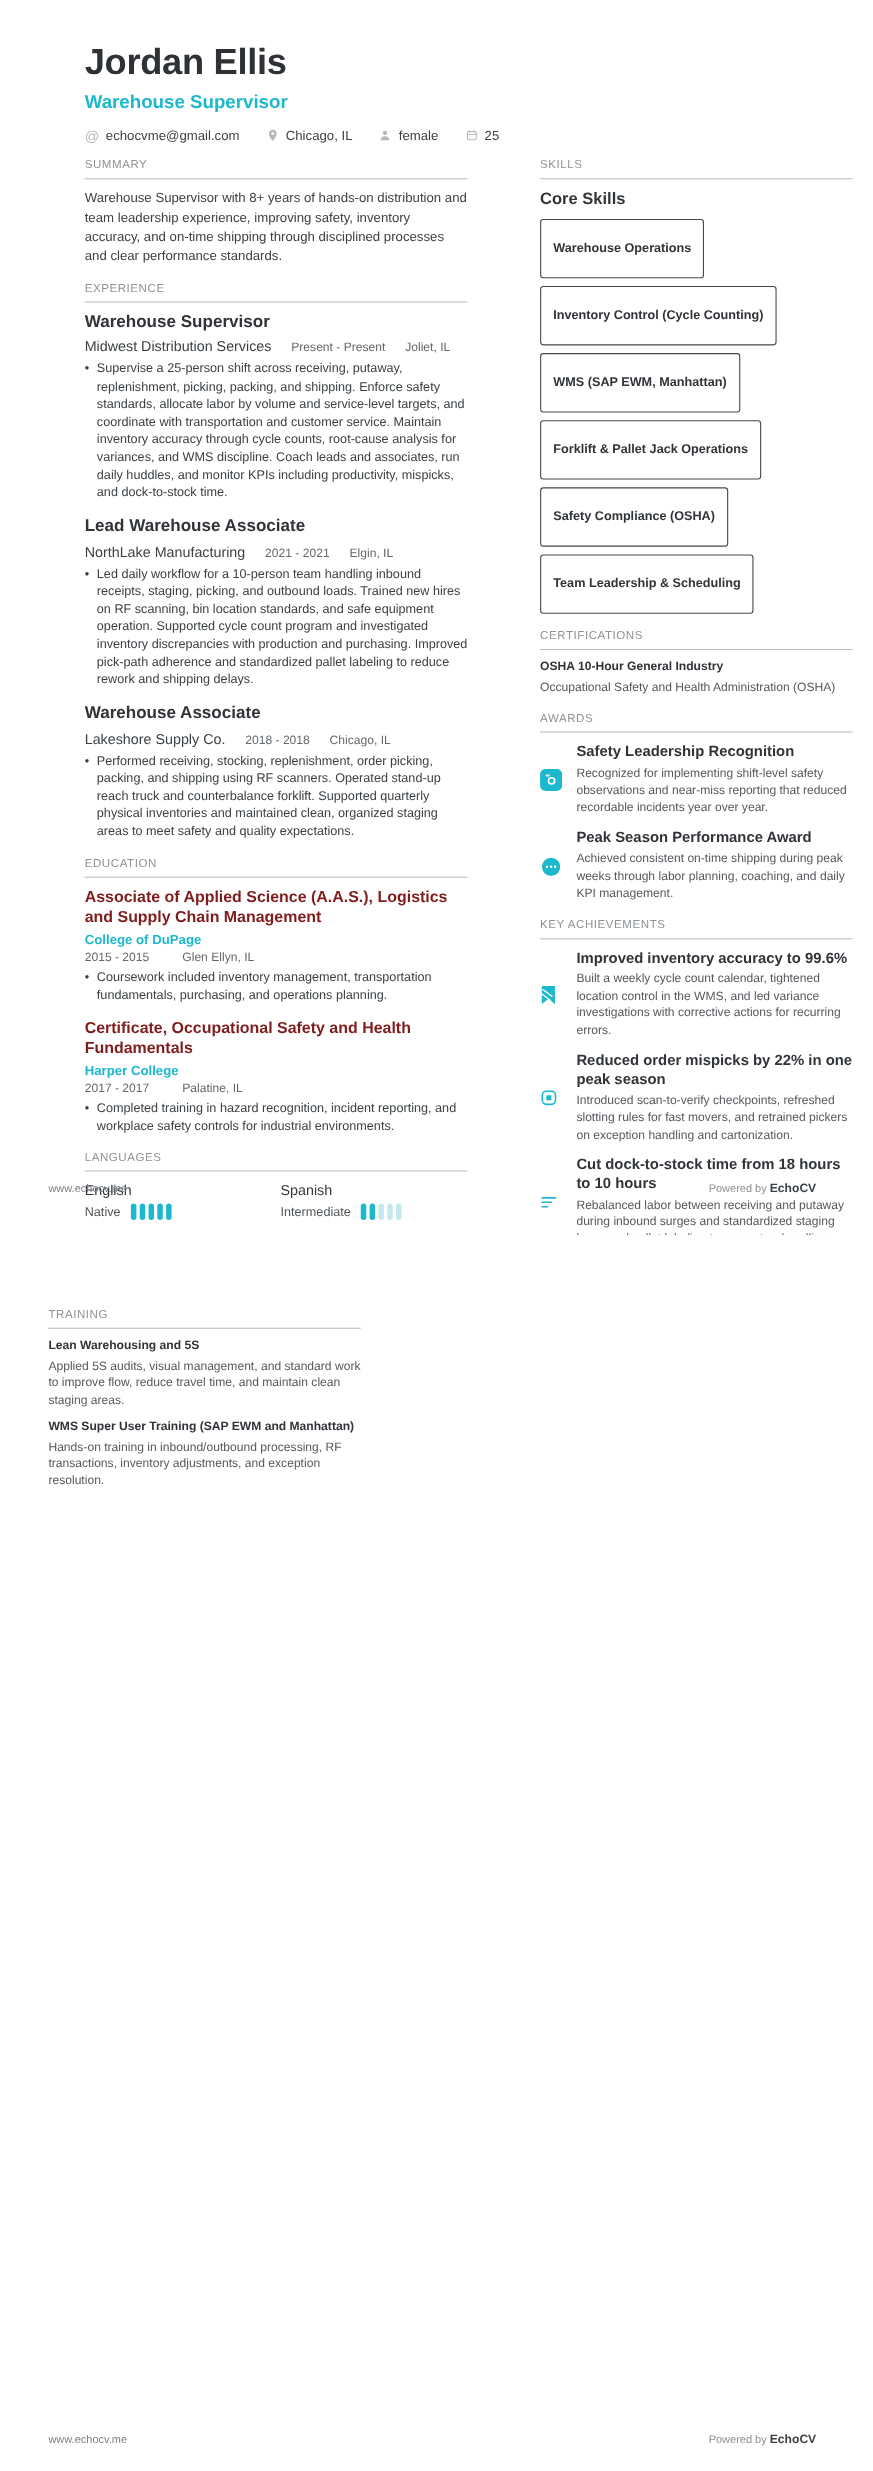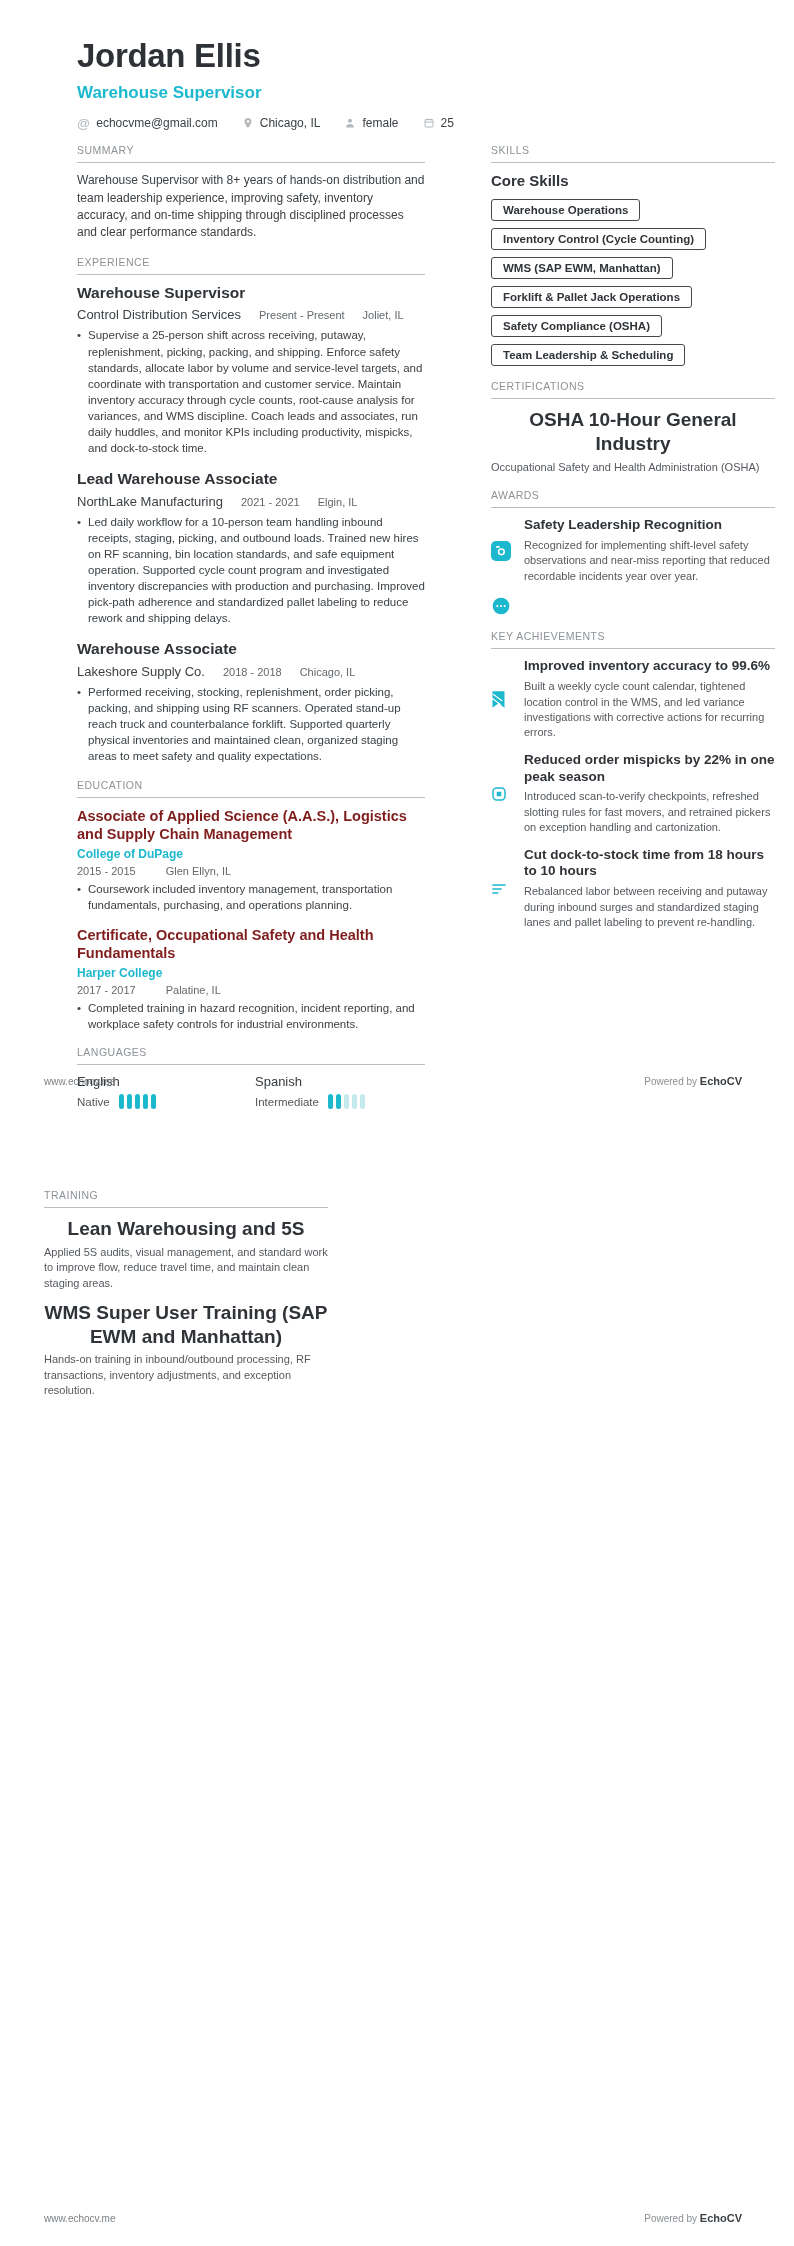--- a/index.html
+++ b/index.html
@@ -53,25 +53,25 @@
   .lang { width:178px; flex:none; }
   .lang-name { font-size:13px; color:#35393d; margin-bottom:5px; }
   .lang-level { display:flex; align-items:center; gap:9px; font-size:11.5px; color:#51565a; }
   .bars { display:flex; gap:3px; }
   .bar { width:5px; height:15px; border-radius:2.5px; background:var(--pale); }
   .bar.filled { background:var(--accent); }
 
   
   .group-title { font-size:15px; font-weight:700; color:#303438; margin:0 0 10px; }
   .tag-row { margin-bottom:7px; }
-  .tag { display:inline-block; border:1.4px solid #45494d; border-radius:3px; padding:4px 11px; font-size:11.5px; font-weight:700; color:#303438; }
+  .tag { display:inline-block; border:1.4px solid #45494d; border-radius:3px; padding:20px 11px; font-size:11.5px; font-weight:700; color:#303438; }
 
   
   .cert { margin-bottom:10px; }
-  .cert-h { font-size:19px; font-weight:700; color:#303438; line-height:1.25; margin:0 0 4px;text-align:center; }
+  .cert-h { font-size:11px; font-weight:700; color:#303438; line-height:1.25; margin:0 0 4px; }
   .cert-sub { font-size:11px; line-height:1.4; color:var(--muted); }
 
   
   .flag-item { display:flex; gap:13px; margin-bottom:11px;align-items:center; }
   .flag-icon { width:20px; flex:none; padding-top:1px; color:var(--accent); }
   .flag-icon svg { display:block; }
   .flag-h { font-size:13.5px; font-weight:700; color:#303438; line-height:1.25; margin:0 0 4px; }
   .flag-desc { font-size:11px; line-height:1.4; color:var(--muted); }
 
   
@@ -132,21 +132,21 @@
           <div class="sec-label">SUMMARY</div>
           <p class="body-text">Warehouse Supervisor with 8+ years of hands-on distribution and team leadership experience, improving safety, inventory accuracy, and on-time shipping through disciplined processes and clear performance standards.</p>
         </div>
 
         <div class="section">
           <div class="sec-label">EXPERIENCE</div>
 
           <div class="job">
             <div class="job-h">Warehouse Supervisor</div>
             <div class="job-meta">
-              <span class="company">Control Distribution Services</span>
+              <span class="company">Midwest Distribution Services</span>
               <span class="meta-sm">Present - Present</span>
               <span class="meta-sm">Joliet, IL</span>
             </div>
             <div class="bullet">
               <span class="dot">•</span>
               <span>Supervise a 25-person shift across receiving, putaway, replenishment, picking, packing, and shipping. Enforce safety standards, allocate labor by volume and service-level targets, and coordinate with transportation and customer service. Maintain inventory accuracy through cycle counts, root-cause analysis for variances, and WMS discipline. Coach leads and associates, run daily huddles, and monitor KPIs including productivity, mispicks, and dock-to-stock time.</span>
             </div>
           </div>
 
           <div class="job">
@@ -280,20 +280,24 @@
 
           <div class="flag-item">
             <span class="flag-icon">
               <svg width="20" height="20" viewBox="0 0 24 24">
                   <circle cx="12" cy="12" r="10" fill="currentColor"></circle>
                   <circle cx="7.6" cy="12" r="1.3" fill="#fff"></circle>
                   <circle cx="12" cy="12" r="1.3" fill="#fff"></circle>
                   <circle cx="16.4" cy="12" r="1.3" fill="#fff"></circle>
                 </svg>
             </span>
+            <div>
+              <div class="flag-h">Peak Season Performance Award</div>
+              <div class="flag-desc">Achieved consistent on-time shipping during peak weeks through labor planning, coaching, and daily KPI management.</div>
+            </div>
           </div>
         </div>
 
         <div class="section">
           <div class="sec-label">KEY ACHIEVEMENTS</div>
 
           <div class="flag-item">
             <span class="flag-icon">
               <svg width="15" height="17" viewBox="0 0 20 22">
                   <path d="M2 0h16v22l-8-6-8 6z" fill="currentColor"></path>

